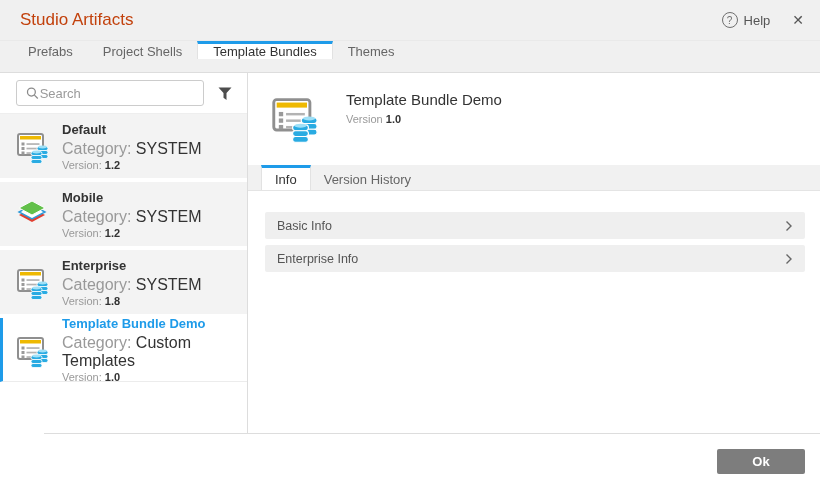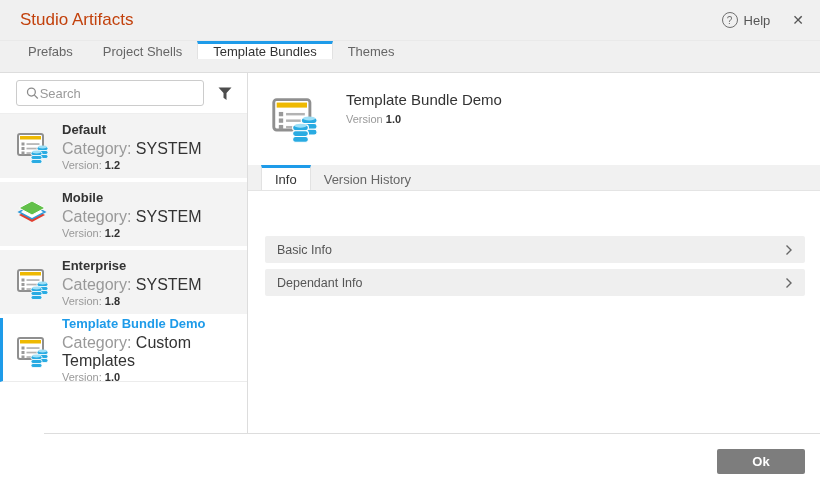--- a/index.html
+++ b/index.html
@@ -61,21 +61,21 @@
   .dhead-ver .lbl { color:#999; }
   .dhead-ver .val { color:#333; font-weight:bold; }
 
   .detail-tabs { height:26px; background:#f1f1f1; display:flex; align-items:stretch;
                  padding-left:13px; border-bottom:1px solid #e4e4e4; }
   .dtab { display:flex; align-items:center; padding:0 13px; font-size:13px; color:#666;
           cursor:pointer; border-top:3px solid transparent; }
   .dtab.active { background:#fff; color:#333; border-top:3px solid #1e9be9;
                  border-left:1px solid #e2e2e2; border-right:1px solid #e2e2e2; }
 
-  .sections { padding:21px 15px 0 17px;margin-top:24px; }
+  .sections { padding:21px 15px 0 17px; }
   .sec-row { height:27px; background:#efefef; border-radius:2px; margin-bottom:6px;
              display:flex; align-items:center; padding:0 12px; font-size:12.5px; color:#555;
              cursor:pointer; }
   .sec-chev { margin-left:auto; display:flex; }
 
   
   .ftr { height:55px; border-top:1px solid #ddd; background:#fff; position:relative;margin-left:44px; }
   .ok-btn { position:absolute; right:15px; top:15px; width:88px; height:25px;
             background:#7d7d7d; color:#fff; border:none; border-radius:2px;
             font-size:13px; font-weight:bold; font-family:"Liberation Sans", sans-serif;
@@ -218,21 +218,21 @@
       <div class="sections">
         <div class="sec-row">
           <span>Basic Info</span>
           <span class="sec-chev">
             <svg width="8" height="12" viewBox="0 0 8 12">
                 <path d="M1.5 1.5 l4.5 4.5 -4.5 4.5" stroke="#666" stroke-width="1.4" fill="none"></path>
               </svg>
           </span>
         </div>
         <div class="sec-row">
-          <span>Dependant Info</span>
+          <span>Enterprise Info</span>
           <span class="sec-chev">
             <svg width="8" height="12" viewBox="0 0 8 12">
                 <path d="M1.5 1.5 l4.5 4.5 -4.5 4.5" stroke="#666" stroke-width="1.4" fill="none"></path>
               </svg>
           </span>
         </div>
       </div>
     </main>
   </div>
 

